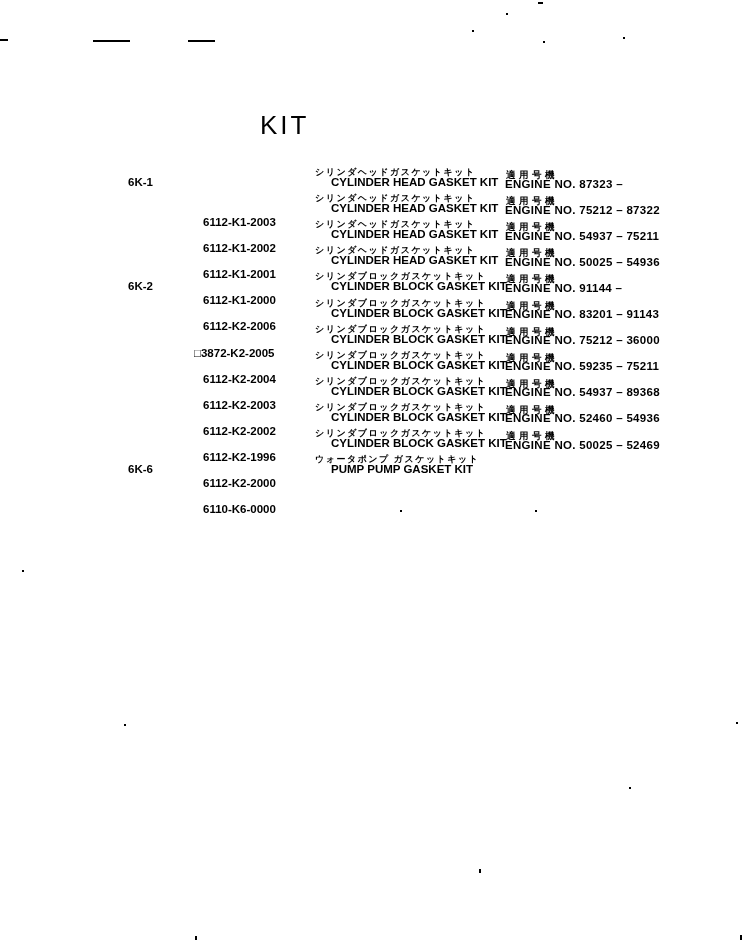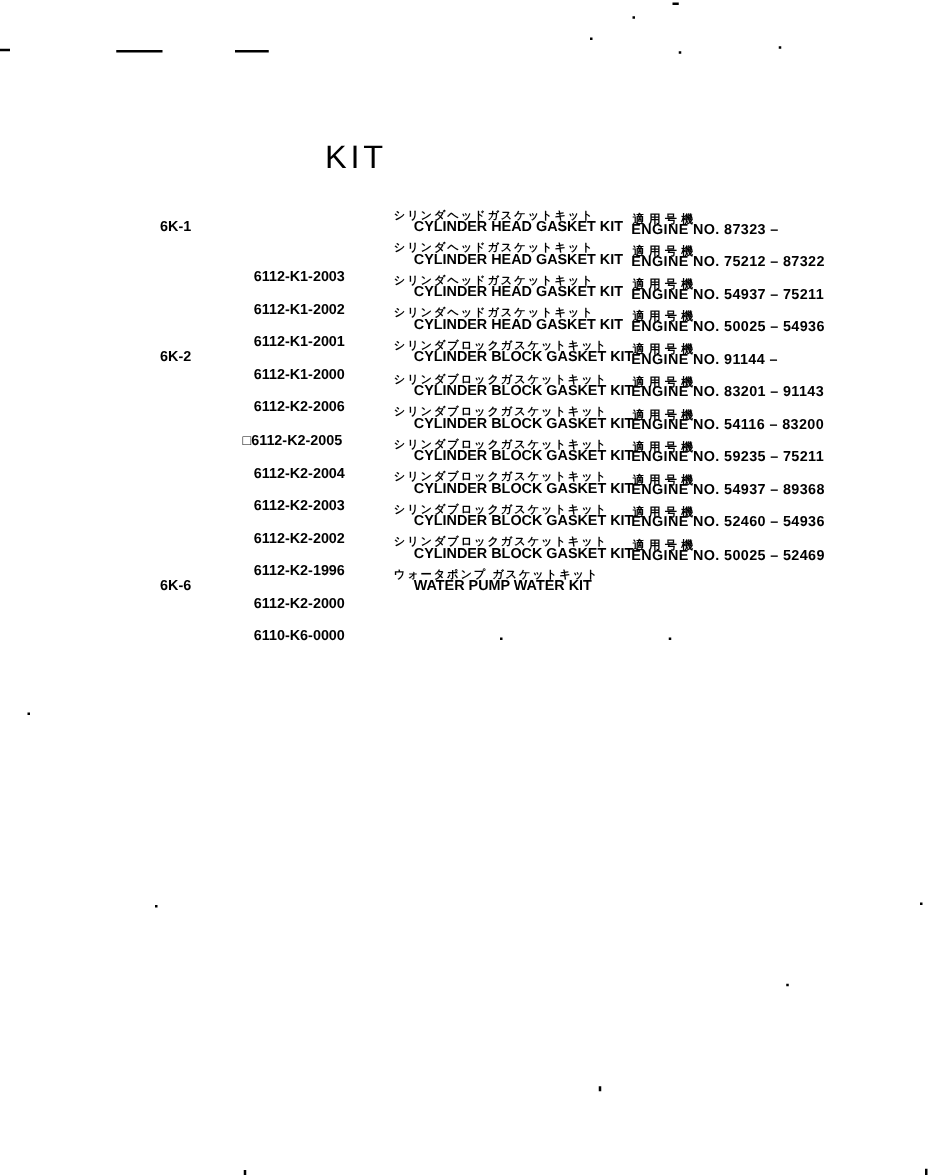--- a/index.html
+++ b/index.html
@@ -100,34 +100,34 @@
     <span class="cell ref">6K-2</span>
     <span class="cell part">6112-K2-2006</span>
     <span class="cell desc-jp">シリンダブロックガスケットキット</span>
     <span class="cell desc-en">CYLINDER BLOCK GASKET KIT</span>
     <span class="cell app-jp">適用号機</span>
     <span class="cell engine">ENGINE NO. 91144 –</span>
   </div>
 
   <div class="row prefixed" style="top: 296.5px;">
     <span class="cell ref"></span>
-    <span class="cell part">□6112-K2-2005</span>
+    <span class="cell part">□3872-K2-2005</span>
     <span class="cell desc-jp">シリンダブロックガスケットキット</span>
     <span class="cell desc-en">CYLINDER BLOCK GASKET KIT</span>
     <span class="cell app-jp">適用号機</span>
     <span class="cell engine">ENGINE NO. 83201 – 91143</span>
   </div>
 
   <div class="row" style="top: 322.6px;">
     <span class="cell ref"></span>
     <span class="cell part">6112-K2-2004</span>
     <span class="cell desc-jp">シリンダブロックガスケットキット</span>
     <span class="cell desc-en">CYLINDER BLOCK GASKET KIT</span>
     <span class="cell app-jp">適用号機</span>
-    <span class="cell engine">ENGINE NO. 54116 – 83200</span>
+    <span class="cell engine">ENGINE NO. 75212 – 36000</span>
   </div>
 
   <div class="row" style="top: 348.7px;">
     <span class="cell ref"></span>
     <span class="cell part">6112-K2-2003</span>
     <span class="cell desc-jp">シリンダブロックガスケットキット</span>
     <span class="cell desc-en">CYLINDER BLOCK GASKET KIT</span>
     <span class="cell app-jp">適用号機</span>
     <span class="cell engine">ENGINE NO. 59235 – 75211</span>
   </div>
@@ -156,18 +156,18 @@
     <span class="cell desc-jp">シリンダブロックガスケットキット</span>
     <span class="cell desc-en">CYLINDER BLOCK GASKET KIT</span>
     <span class="cell app-jp">適用号機</span>
     <span class="cell engine">ENGINE NO. 50025 – 52469</span>
   </div>
 
   <div class="row" style="top: 453.1px;">
     <span class="cell ref">6K-6</span>
     <span class="cell part">6110-K6-0000</span>
     <span class="cell desc-jp">ウォータポンプ ガスケットキット</span>
-    <span class="cell desc-en">WATER PUMP WATER KIT</span>
+    <span class="cell desc-en">PUMP PUMP GASKET KIT</span>
     <span class="cell app-jp"></span>
     <span class="cell engine"></span>
   </div>
 </div>
 </div>
 
 </body></html>

